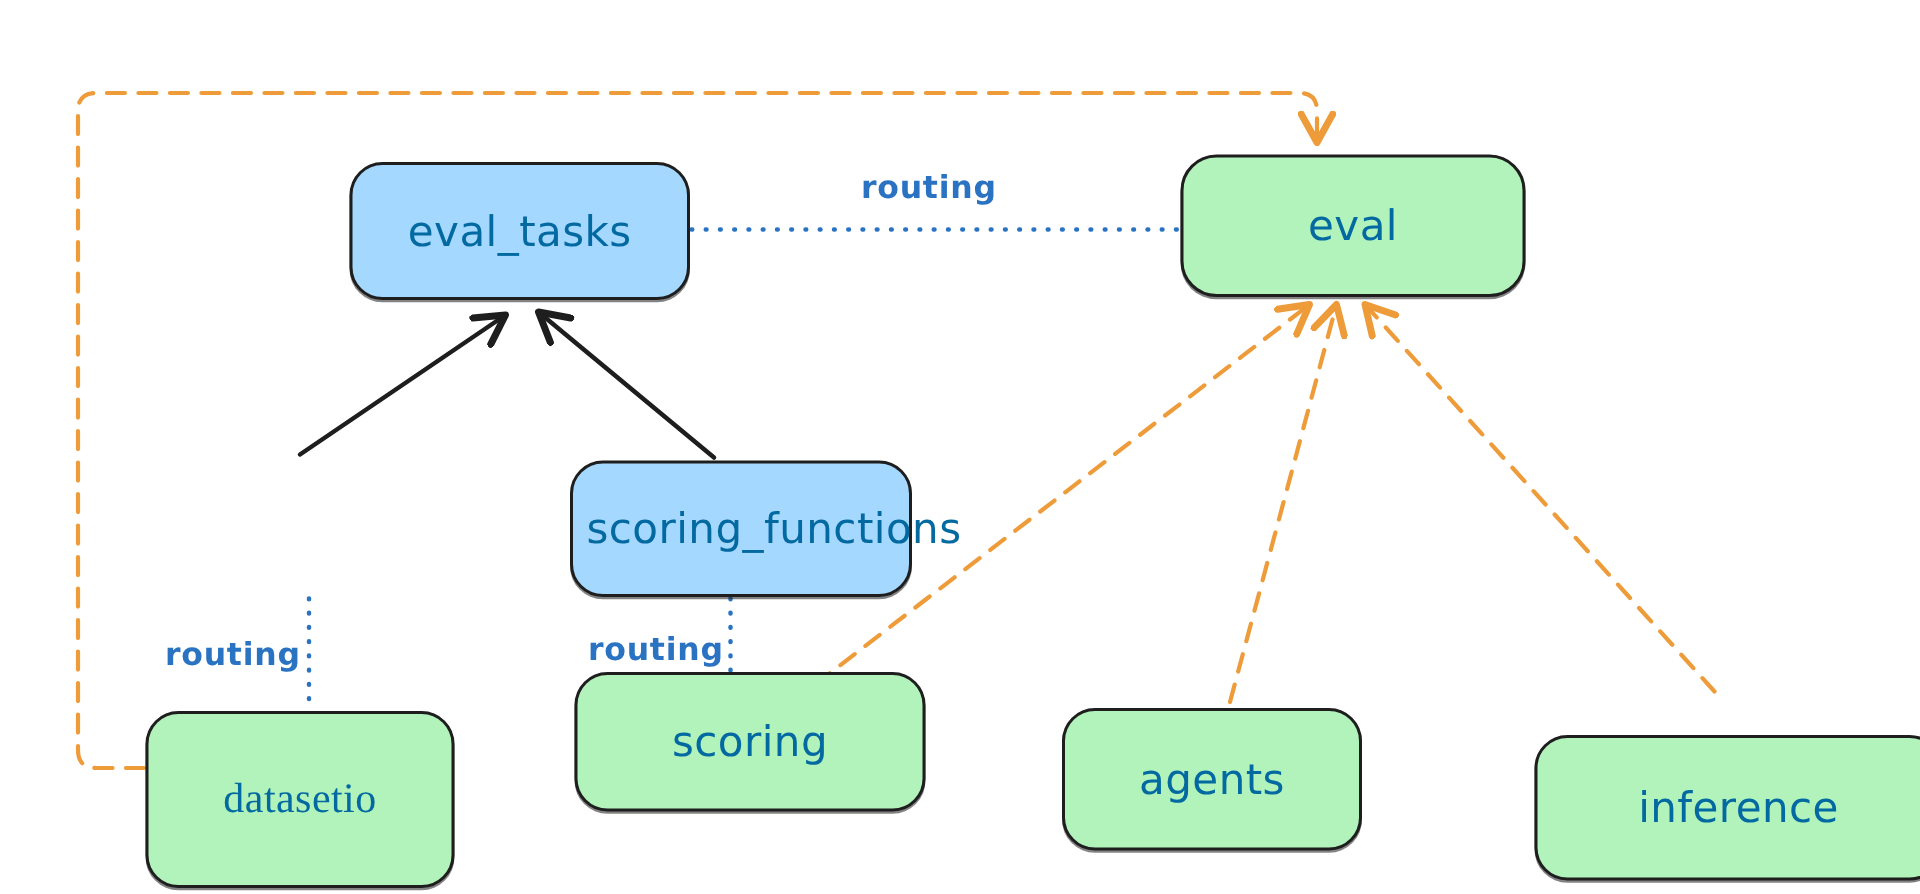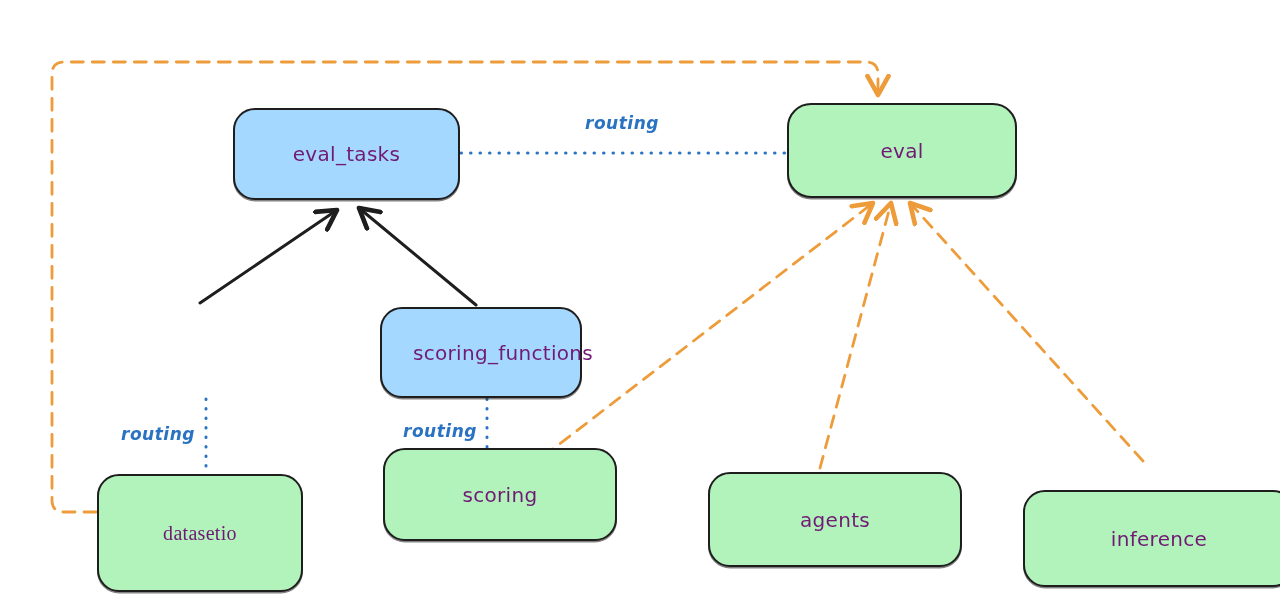--- a/index.html
+++ b/index.html
@@ -23,43 +23,41 @@
     border: 2.5px solid #1e1e1e;
     border-radius: 22px;
     display: flex;
     align-items: center;
     justify-content: center;
     box-shadow: 0 1.5px 0 rgba(30,30,30,0.55);
   }
   .node.blue  { background: #a5d8ff; }
   .node.green { background: #b2f2bb; }
   .node-label {
-    font-size: 20px;
-    color: #701a75;
+    font-size: 28px;
+    color: #0369a1;
     letter-spacing: 0.3px;
     white-space: nowrap;
   }
   .edge-label {
     position: absolute;
     width: 96px;
-    text-align: center;
-    font-size: 17px;
+    font-size: 21px;
     font-weight: 700;
     color: #2a73c2;
     letter-spacing: 0.5px;
-    font-style: italic;
   }
   
   #n-eval-tasks        { left: 233px; top: 108px; width: 227px; height: 92px; }
   #n-eval              { left: 787px; top: 103px; width: 230px; height: 95px; border-radius: 24px; }
   #n-datasets          { left:  98px; top: 305px; width: 215px; height: 92px; }
-  #n-scoring-functions { left: 380px; top: 307px; width: 202px; height: 91px; padding-left: 44px; }
+  #n-scoring-functions { left: 380px; top: 307px; width: 228px; height: 91px; padding-left: 44px; }
   #n-datasetio         { left:  97px; top: 474px; width: 206px; height: 118px; font-family: Liberation Serif, serif; }
   #n-scoring           { left: 383px; top: 448px; width: 234px; height: 93px; }
-  #n-agents            { left: 708px; top: 472px; width: 254px; height: 95px; }
+  #n-agents            { left: 708px; top: 472px; width: 200px; height: 95px; }
   #n-inference         { left: 1023px; top: 490px; width: 272px; height: 97px; }
   #lbl-routing-top  { left: 574px; top: 113px; }
   #lbl-routing-left { left: 110px; top: 424px; }
   #lbl-routing-mid  { left: 392px; top: 421px; }
 </style>
 </head>
 <body>
 
 <div class="canvas">
 

